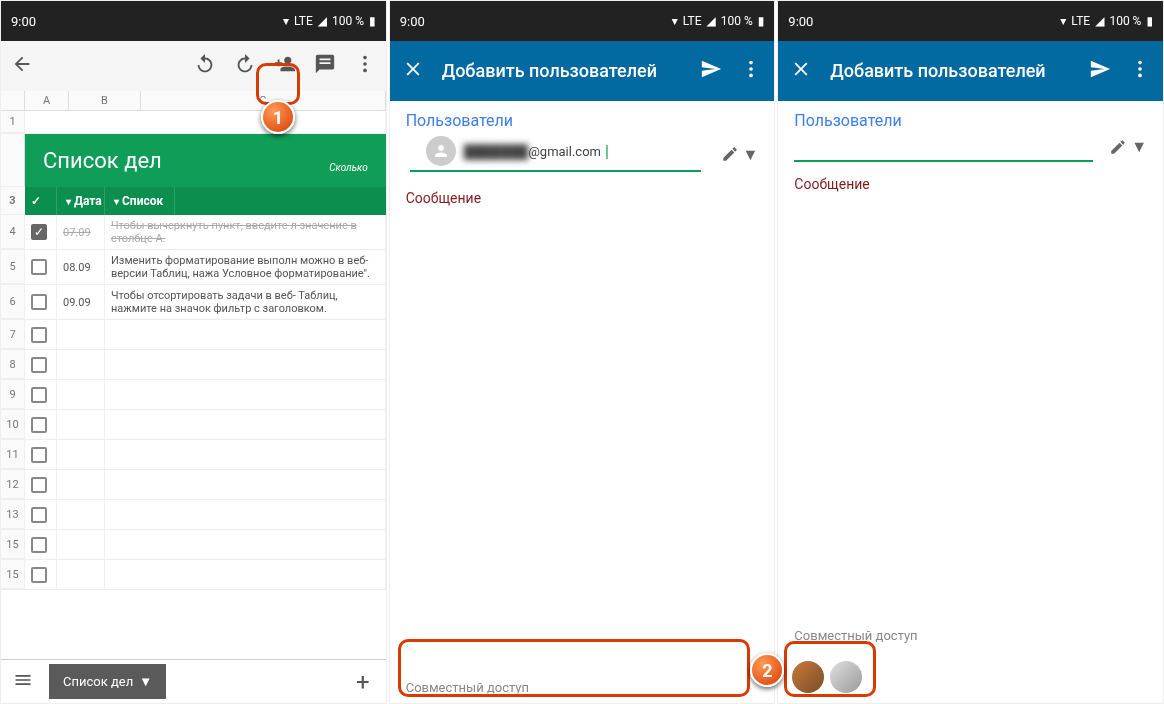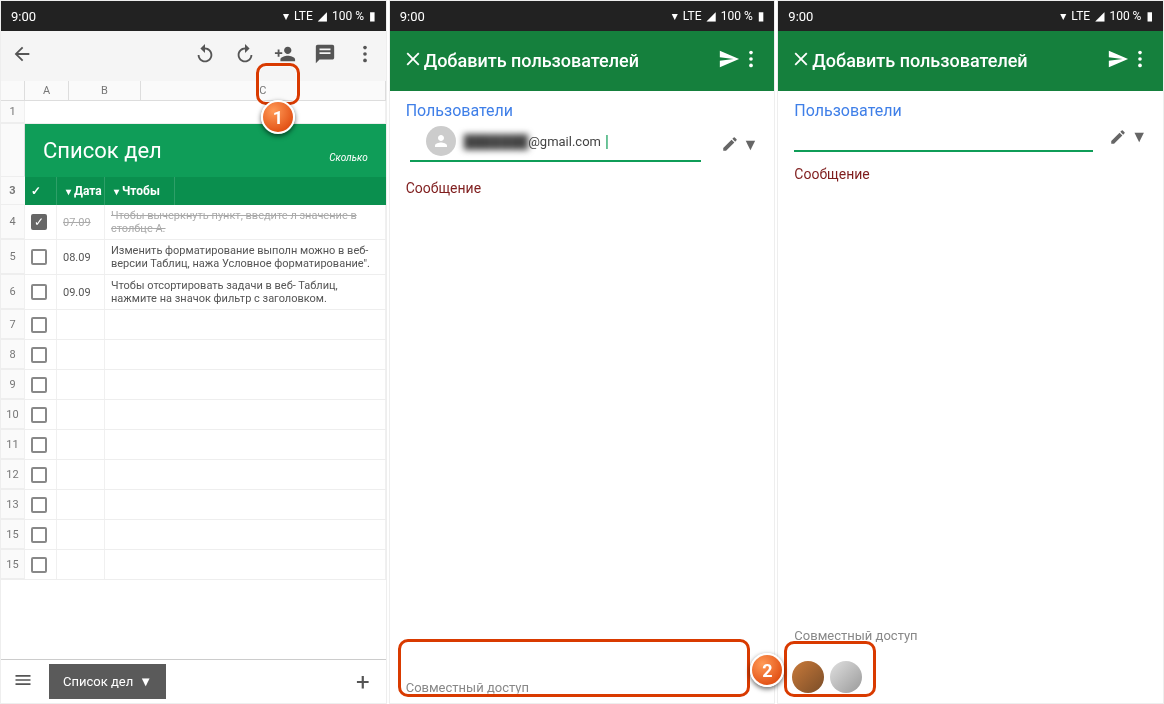--- a/index.html
+++ b/index.html
@@ -1,23 +1,23 @@
 <!DOCTYPE html>
 <html><head>
 <meta charset="utf-8">
 <style>
 *{box-sizing:border-box;margin:0;padding:0;font-family:Roboto,Arial,sans-serif}
 body{background:#fff;width:1164px;height:704px;display:flex;gap:2px}
 .phone{flex:1;height:100%;display:flex;flex-direction:column;position:relative;border:1px solid #eee}
-.statusbar{height:30px;background:#222;color:#fff;display:flex;align-items:center;justify-content:space-between;padding:0 10px;font-size:13px}
+.statusbar{height:40px;background:#222;color:#fff;display:flex;align-items:center;justify-content:space-between;padding:0 10px;font-size:13px}
 .status-icons{display:flex;align-items:center;gap:5px;font-size:12px}
 .toolbar{height:50px;background:#f5f5f5;display:flex;align-items:center;padding:0 10px;gap:18px;color:#555}
 .toolbar .spacer{flex:1}
 .toolbar svg{width:22px;height:22px;fill:#555}
-.toolbar-green{height:60px;background:#15803d;color:#fff;display:flex;align-items:center;padding:0 12px;}
+.toolbar-green{height:60px;background:#0369a1;color:#fff;display:flex;align-items:center;padding:0 12px;gap:18px}
 .toolbar-green .title{flex:1;font-size:18px;font-weight:500;line-height:1.2}
 .toolbar-green svg{width:22px;height:22px;fill:#fff}
 .marker{position:absolute;width:34px;height:34px;border-radius:50%;background:radial-gradient(circle at 35% 30%,#ff9a57,#d93a00);border:2px solid #fff;box-shadow:0 2px 5px rgba(0,0,0,.6);display:flex;align-items:center;justify-content:center;color:#fff;font-weight:bold;font-size:18px;z-index:10}
 .highlight{position:absolute;border:3px solid #d93a00;border-radius:10px;z-index:9;box-shadow:0 0 0 1px rgba(255,255,255,.5) inset}
 .sheet-title{background:#0f9d58;color:#fff;padding:14px 18px;font-size:22px;display:flex;justify-content:space-between;align-items:flex-end}
 .sheet-title .sub{font-size:10px;font-style:italic}
 .colhdr{display:flex;background:#fafafa;border-bottom:1px solid #ddd;height:20px;font-size:11px;color:#777}
 .colhdr div{border-right:1px solid #ddd;text-align:center;line-height:20px}
 .rownum{width:24px;min-width:24px;text-align:center;font-size:11px;color:#777;border-right:1px solid #ddd;border-bottom:1px solid #eee;background:#fafafa;display:flex;align-items:center;justify-content:center}
 .sheet-body{flex:1;overflow:hidden}
@@ -104,21 +104,21 @@
       <div class="rownum" style="height:auto"></div>
       <div class="sheet-title" style="flex:1">
         <span>Список дел</span>
           <span class="sub">Сколько</span>
       </div>
     </div>
     <div class="hdr-row">
       <div class="rownum" style="background:#fafafa;color:#777">3</div>
       <div class="colA">✓</div>
       <div class="colB"><span class="filter-icon">▾</span>&nbsp;<span>Дата</span></div>
-      <div class="colC"><span class="filter-icon">▾</span>&nbsp;<span>Чтобы</span></div>
+      <div class="colC"><span class="filter-icon">▾</span>&nbsp;<span>Список</span></div>
     </div>
     <div class="data-row">
       <div class="rownum">4</div>
       <div class="colA">
           <span class="checkbox checked">✓</span>
         </div>
       <div class="colB strikethrough">07.09</div>
       <div class="colD strikethrough">Чтобы вычеркнуть пункт, введите л значение в столбце А.</div>
     </div>
     <div class="data-row">

